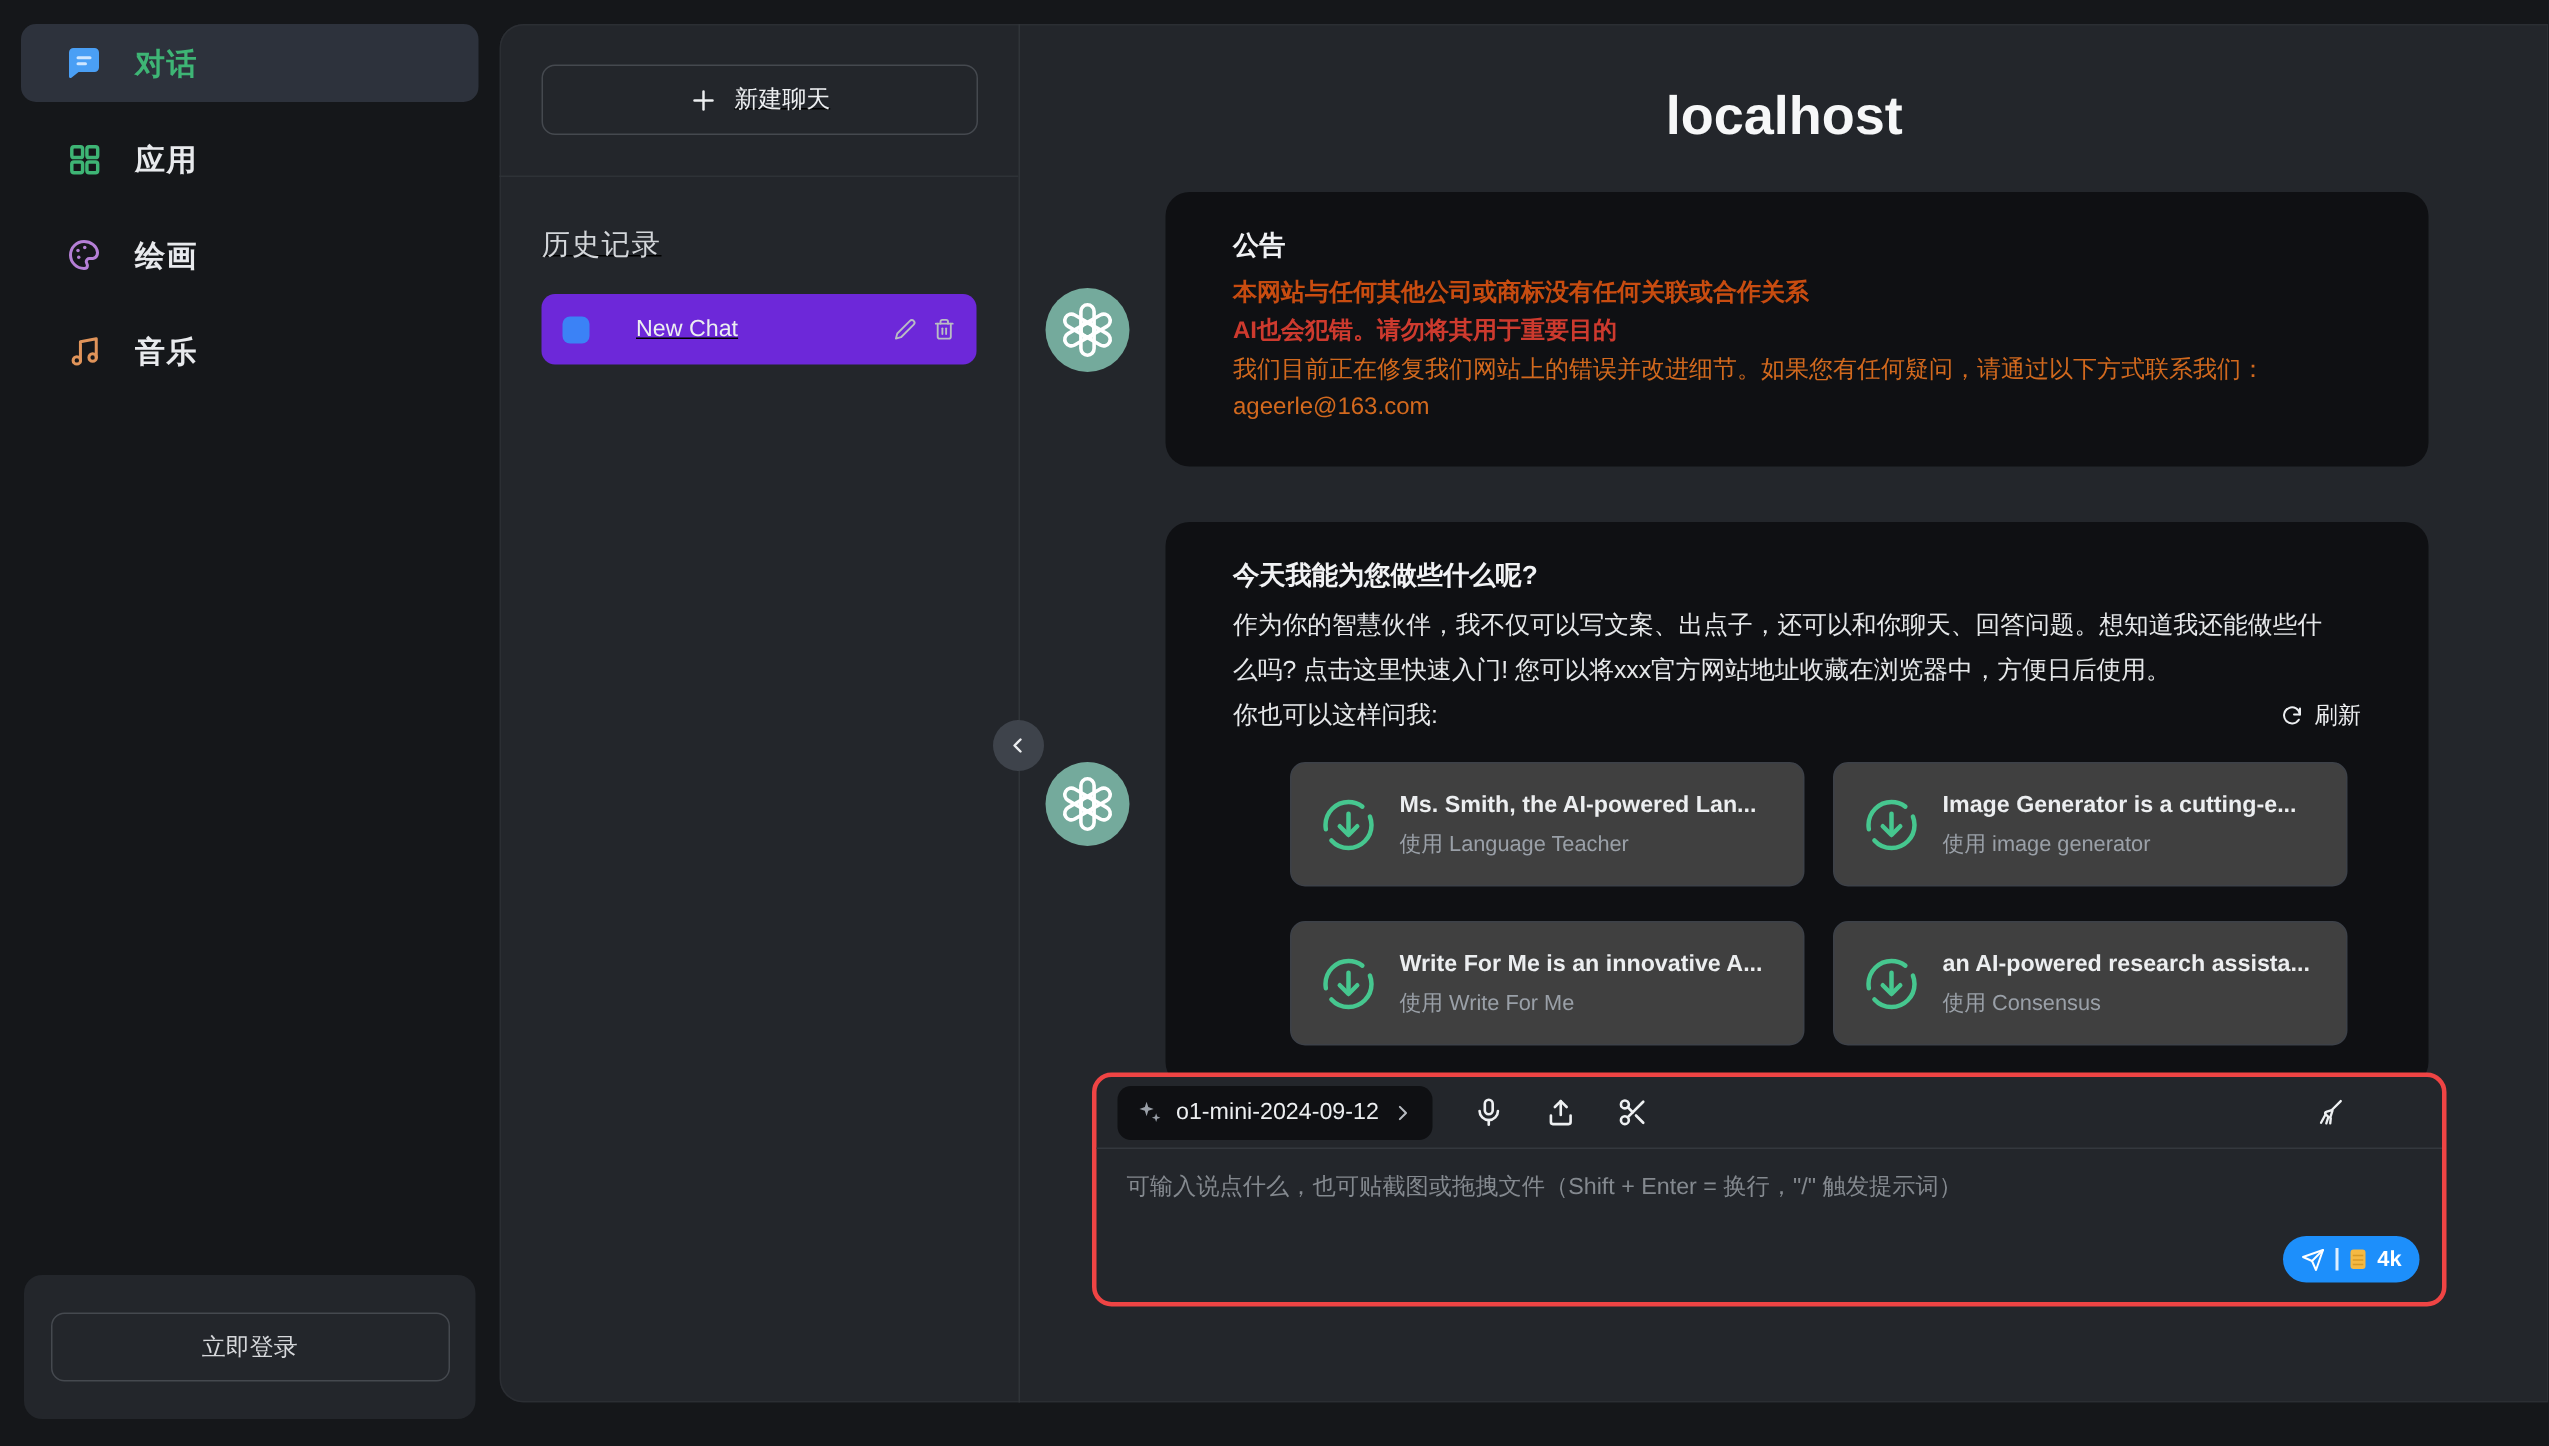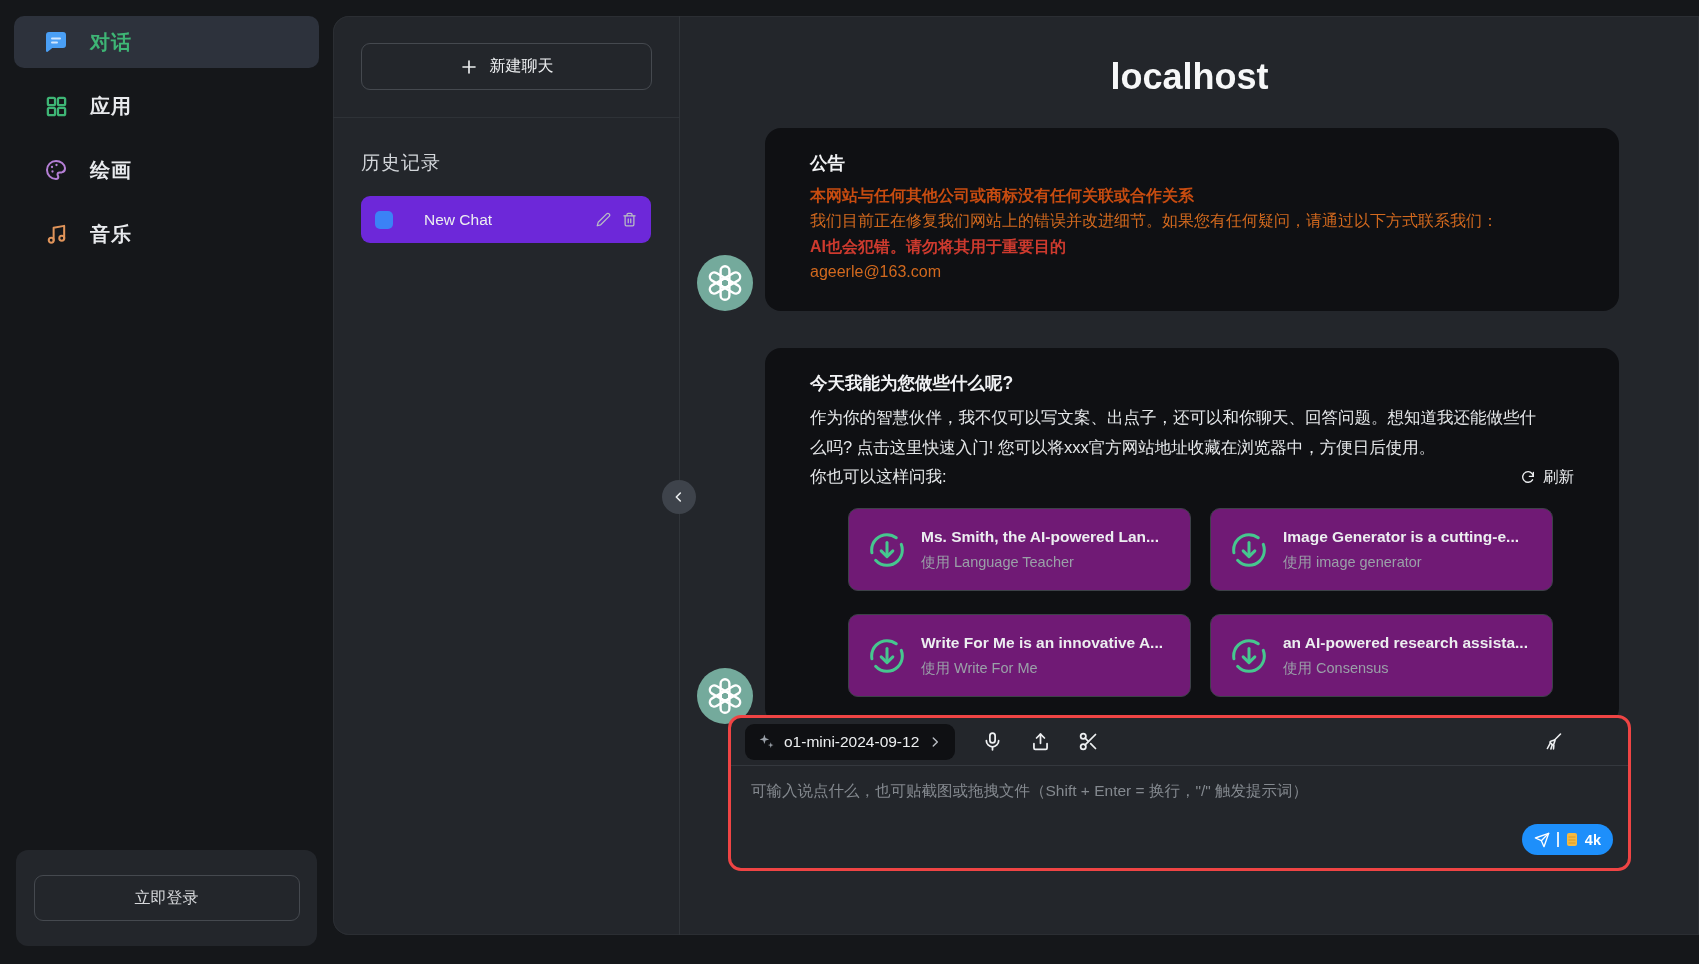--- a/index.html
+++ b/index.html
@@ -20,53 +20,53 @@
   .login-btn { width:266px; height:46px; border:1px solid #45494f; border-radius:9px;
     background:transparent; color:#d6d8db; font-size:16px; display:flex; align-items:center;
     justify-content:center; cursor:pointer; font-family:inherit; }
 
   
   .shell { position:absolute; left:333px; top:16px; width:1366px; height:919px;
     background:#23262b; border-radius:16px 0 0 16px; display:flex; box-shadow:0 0 0 1px #2b2e33 inset; }
 
   
   .histcol { width:347px; height:100%; border-right:1px solid #303439; position:relative;
-    padding-top:27px; flex:0 0 auto; }
+    padding-top:27px; flex:0 0 auto;text-decoration:underline; }
   .newchat-btn { margin:0 28px; width:291px; height:47px; border:1px solid #45494f; border-radius:9px;
     background:transparent; color:#eceef0; font-size:16px; display:flex; align-items:center;
     justify-content:center; gap:12px; cursor:pointer; font-family:inherit; }
   .hist-divider { border-top:1px solid #2e3237; margin-top:27px; }
   .hist-title { margin:32px 28px 20px; font-size:19px; color:#d3d6da; letter-spacing:1px; }
   .chat-item { margin:0 28px; height:47px; background:#6d28d9; border-radius:9px;
     display:flex; align-items:center; padding:0 14px; gap:31px; cursor:pointer; }
   .chat-item .sq { width:18px; height:18px; border-radius:5px; background:#3b82f6; flex:0 0 auto; }
   .chat-item .ttl { flex:1; color:#eceef0; font-size:15.5px; }
   .chat-item .act { display:flex; gap:11px; color:#b9bdc3; }
   .collapse-btn { position:absolute; right:-17px; top:464px; width:34px; height:34px; border-radius:50%;
     background:#3e434b; border:none; display:flex; align-items:center; justify-content:center;
     cursor:pointer; z-index:5; }
 
   
   .chatcol { flex:1; height:100%; position:relative; display:flex; flex-direction:column; }
   .page-title { text-align:center; margin-top:40px; font-size:36px; font-weight:700; color:#f6f7f8; }
   .msgs { padding:30px 0 0 17px; }
-  .msg-row { display:flex; align-items:flex-end; gap:12px; margin-bottom:37px; }
+  .msg-row { display:flex; align-items:center; gap:24px; margin-bottom:37px; }
   .avatar { width:56px; height:56px; border-radius:50%; background:#74aa9c; flex:0 0 auto;
     display:flex; align-items:center; justify-content:center; }
   .bubble { background:#0f1013; border-radius:16px; padding:23px 45px 27px; margin-right:80px; flex:1; }
   .msg-title { font-size:17.5px; font-weight:700; color:#f1f2f4; margin-bottom:8px; }
   .ann-line { font-size:16px; line-height:1.58; }
   .ann-line.bold { font-weight:700; }
   .welcome-body { font-size:16.5px; color:#e6e8ea; line-height:1.8; max-width:730px; }
   .hint-row { display:flex; align-items:center; justify-content:space-between; margin-top:4px; }
   .hint-text { font-size:16.5px; color:#e6e8ea; }
   .refresh-btn { display:flex; align-items:center; gap:7px; background:none; border:none;
     color:#eceef0; font-size:15.5px; cursor:pointer; font-family:inherit; }
   .sugg-grid { display:grid; grid-template-columns:343px 343px; gap:23px 19px; margin:20px 0 0 38px; }
-  .sugg-card { background:#701a75; border:1px solid #3d4148; border-radius:10px; height:83px;
+  .sugg-card { background:#404040; border:1px solid #3d4148; border-radius:10px; height:83px;
     padding:0 18px; display:flex; align-items:center; gap:14px; cursor:pointer; }
   .sugg-texts { min-width:0; }
   .sugg-title { font-size:15.5px; font-weight:600; color:#eceef0; white-space:nowrap;
     overflow:hidden; margin-bottom:7px; }
   .sugg-sub { font-size:14.5px; color:#9aa0a8; white-space:nowrap; overflow:hidden; }
 
   
   .composer { position:absolute; left:48px; right:68px; bottom:64px; height:156px;
     border:3px solid #ef4444; border-radius:13px; background:#23262b; }
   .comp-toolbar { height:48px; display:flex; align-items:center; padding:0 14px;
@@ -191,22 +191,22 @@
               <rect x="19.5" y="4" width="11" height="27" rx="5.5" transform="rotate(60 25 25)"></rect>
               <rect x="19.5" y="4" width="11" height="27" rx="5.5" transform="rotate(120 25 25)"></rect>
               <rect x="19.5" y="4" width="11" height="27" rx="5.5" transform="rotate(180 25 25)"></rect>
               <rect x="19.5" y="4" width="11" height="27" rx="5.5" transform="rotate(240 25 25)"></rect>
               <rect x="19.5" y="4" width="11" height="27" rx="5.5" transform="rotate(300 25 25)"></rect>
             </svg>
           </div>
           <div class="bubble">
             <div class="msg-title">公告</div>
             <div class="ann-line bold" style="color: rgb(200, 76, 16);">本网站与任何其他公司或商标没有任何关联或合作关系</div>
+            <div class="ann-line bold" style="color: rgb(205, 58, 46);">AI也会犯错。请勿将其用于重要目的</div>
             <div class="ann-line" style="color: rgb(210, 105, 30);">我们目前正在修复我们网站上的错误并改进细节。如果您有任何疑问，请通过以下方式联系我们：</div>
-            <div class="ann-line bold" style="color: rgb(205, 58, 46);">AI也会犯错。请勿将其用于重要目的</div>
             <div class="ann-line" style="color: rgb(210, 105, 30);">ageerle@163.com</div>
           </div>
         </div>
 
         <div class="msg-row">
           <div class="avatar">
             <svg width="40" height="40" viewBox="0 0 50 50" fill="none" stroke="#ffffff" stroke-width="3">
               <rect x="19.5" y="4" width="11" height="27" rx="5.5"></rect>
               <rect x="19.5" y="4" width="11" height="27" rx="5.5" transform="rotate(60 25 25)"></rect>
               <rect x="19.5" y="4" width="11" height="27" rx="5.5" transform="rotate(120 25 25)"></rect>

